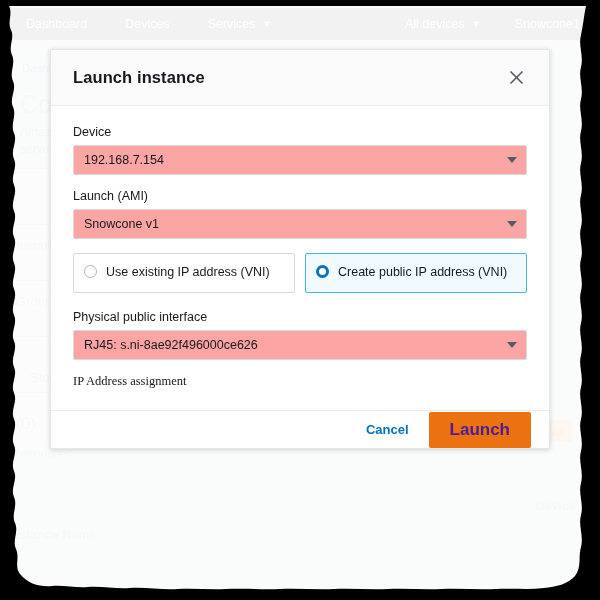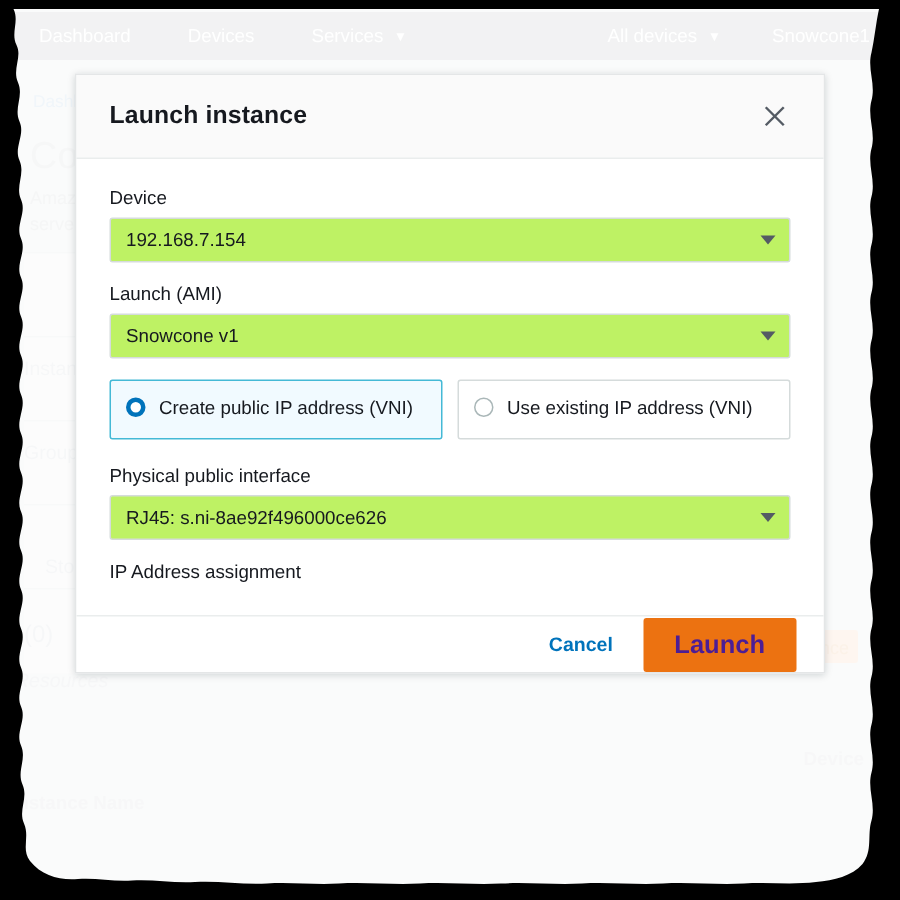--- a/index.html
+++ b/index.html
@@ -199,21 +199,21 @@
     font-size: 12.5px;
     color: #16191f;
     margin-bottom: 5px;
     line-height: 16px;
   }
   .select-box {
     position: relative;
     height: 30px;
     border: 1px solid #d5dbdb;
     border-radius: 2px;
-    background: #bef264;
+    background: #fca5a5;
     display: flex;
     align-items: center;
     padding: 0 30px 0 10px;
     box-sizing: border-box;
     cursor: pointer;
   }
   .select-value {
     font-size: 12.5px;
     color: #16191f;
     white-space: nowrap;
@@ -406,39 +406,39 @@
         <div class="field">
           <div class="field-label">Launch (AMI)</div>
           <div class="select-box">
             <span class="select-value">Snowcone v1</span>
             <span class="select-caret"></span>
           </div>
         </div>
 
 
         <div class="tile-group">
+          <div class="tile">
+            <span class="radio"></span>
+            <span class="tile-label">Use existing IP address (VNI)</span>
+          </div>
           <div class="tile selected">
             <span class="radio"></span>
             <span class="tile-label">Create public IP address (VNI)</span>
-          </div>
-          <div class="tile">
-            <span class="radio"></span>
-            <span class="tile-label">Use existing IP address (VNI)</span>
           </div>
         </div>
 
         <div class="field">
           <div class="field-label">Physical public interface</div>
           <div class="select-box">
             <span class="select-value">RJ45: s.ni-8ae92f496000ce626</span>
             <span class="select-caret"></span>
           </div>
         </div>
 
-        <div class="field" style="margin-bottom:2px;">
+        <div class="field" style="margin-bottom:2px;font-family:Liberation Serif, serif;">
           <div class="field-label">IP Address assignment</div>
         </div>
 
       </div>
 
       <div id="dialog-footer">
         <button id="cancel-btn">Cancel</button>
         <button id="launch-btn">Launch</button>
       </div>
 

